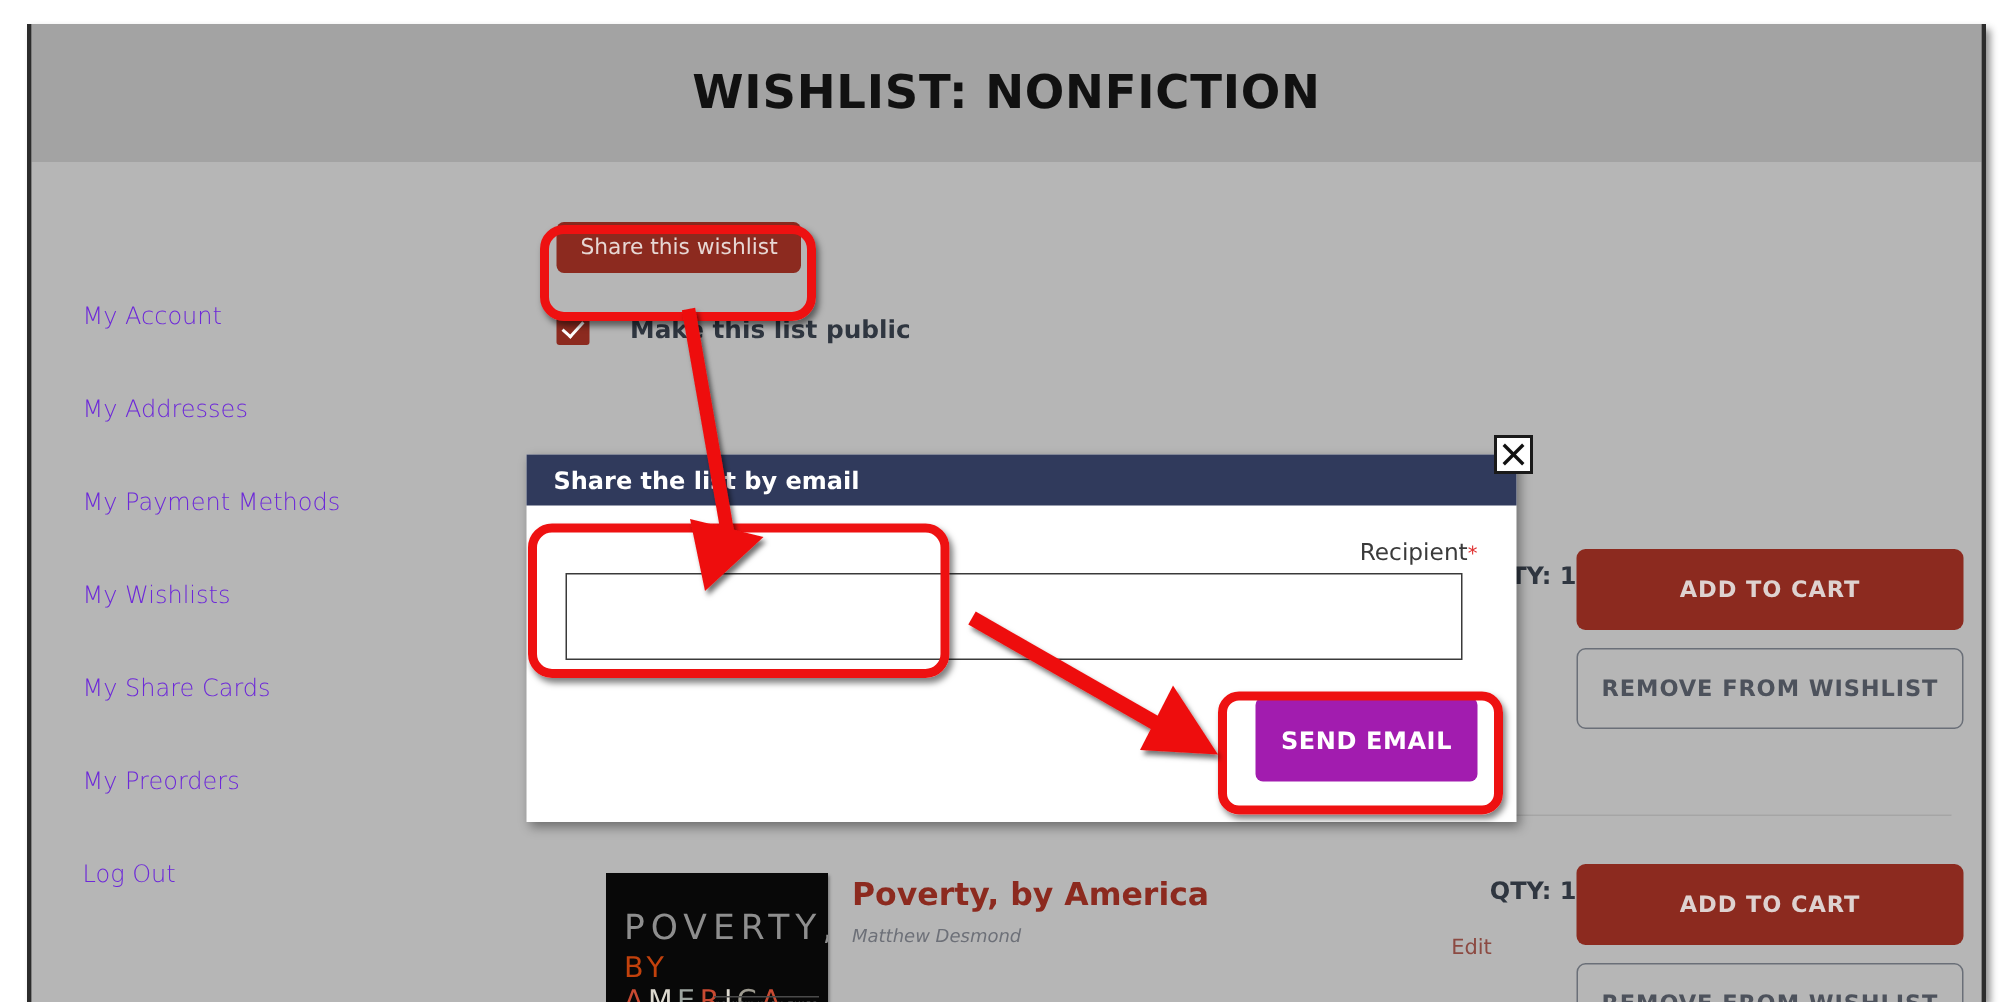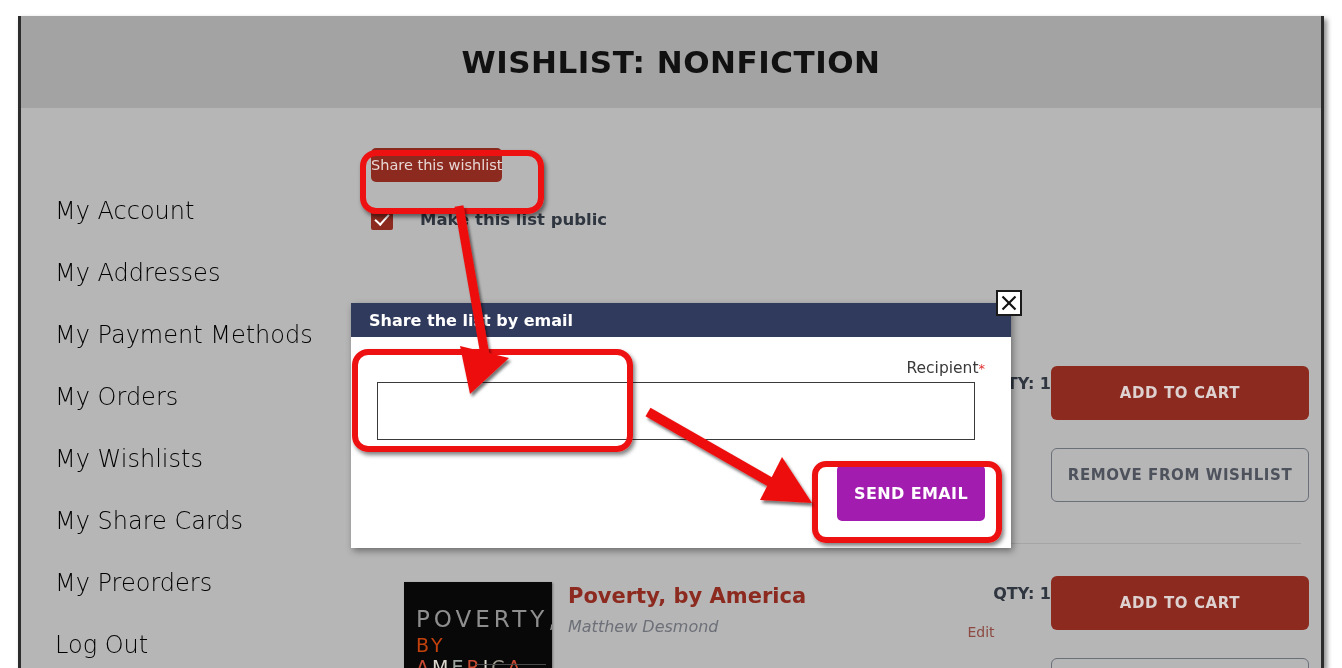--- a/index.html
+++ b/index.html
@@ -52,22 +52,22 @@
     background: #b6b6b6;
   }
 
   
   .sidebar {
     position: absolute;
     left: 34px; top: 72px;
     width: 290px;
   }
   .sidebar-item {
-    font-size: 24px;
-    color: #000000;
+    font-size: 16px;
+    color: #6d28d9;
     padding: 0 0 0 0;
     height: 62px;
     line-height: 62px;
     cursor: pointer;
     white-space: nowrap;
     font-family: "DejaVu Sans", sans-serif;
     font-weight: 300;
   }
 
   
@@ -75,21 +75,21 @@
     position: absolute;
     left: 350px; top: 40px;
     width: 660px;
   }
   .share-btn {
     display: inline-block;
     background: #8c2a1f;
     color: #e7d7d4;
     border: none;
     border-radius: 5px;
-    padding: 9px 0;
+    padding: 9px 16px;
     font-size: 14.5px;
     font-family: "DejaVu Sans", sans-serif;
     cursor: pointer;
   }
   .public-row {
     display: flex; align-items: center;
     margin-top: 26px;
   }
   .checkbox {
     width: 22px; height: 22px;
@@ -168,21 +168,21 @@
   }
 
   .wl-info { position: absolute; left: 197px; top: 8px; width: 370px; }
   .wl-title {
     font-size: 21px; font-weight: 700; color: #8c2a1f;
     font-family: "DejaVu Sans", sans-serif;
     cursor: pointer;
   }
   .wl-author {
     margin-top: 9px;
-    font-size: 16px; font-style: italic; color: #6d7078;
+    font-size: 12px; font-style: italic; color: #6d7078;
     font-family: "DejaVu Sans", sans-serif;
   }
 
   .wl-qty-col {
     position: absolute; left: 540px; top: 8px; width: 140px;
     text-align: center;
   }
   .wl-qty {
     font-size: 16px; font-weight: 700; color: #2f3640;
     font-family: "DejaVu Sans", sans-serif;
@@ -196,21 +196,21 @@
   .wl-actions { position: absolute; left: 680px; top: 0px; width: 258px; }
   .btn-cart {
     width: 258px; height: 54px;
     background: #8c2a1f; color: #ded2d0;
     border: none; border-radius: 6px;
     font-size: 15px; font-weight: 700; letter-spacing: 0.6px;
     font-family: "DejaVu Sans", sans-serif;
     cursor: pointer;
   }
   .btn-remove {
-    margin-top: 28px;
+    margin-top: 12px;
     width: 258px; height: 54px;
     background: transparent; color: #4d525c;
     border: 1px solid #6a6f78; border-radius: 6px;
     font-size: 15px; font-weight: 700; letter-spacing: 0.6px;
     font-family: "DejaVu Sans", sans-serif;
     cursor: pointer;
   }
 
   
   .modal {
@@ -299,21 +299,20 @@
     <div class="page-header">
       <div class="page-title">WISHLIST: NONFICTION</div>
     </div>
 
     <div class="page-body">
 
       <nav class="sidebar">
         <div class="sidebar-item">My Account</div>
         <div class="sidebar-item">My Addresses</div>
         <div class="sidebar-item">My Payment Methods</div>
-        <div class="sidebar-item">My Orders</div>
         <div class="sidebar-item">My Wishlists</div>
         <div class="sidebar-item">My Share Cards</div>
         <div class="sidebar-item">My Preorders</div>
         <div class="sidebar-item">Log Out</div>
       </nav>
 
       <div class="main-col">
         <button class="share-btn">Share this wishlist</button>
         <div class="public-row">
           <span class="checkbox"></span>

